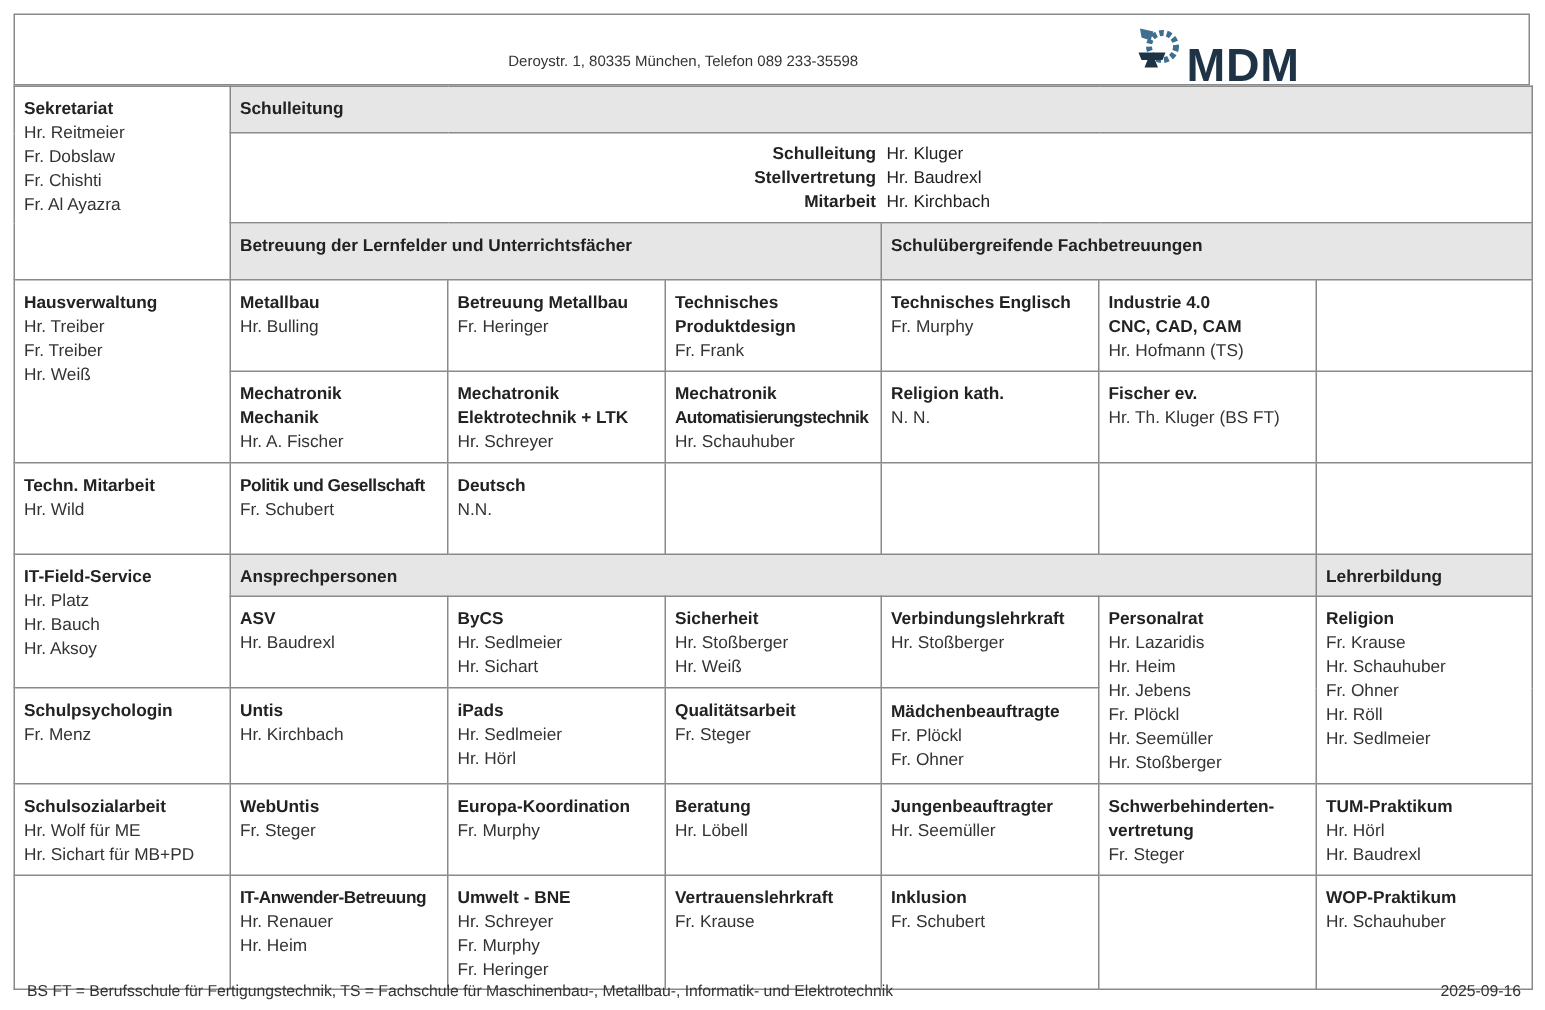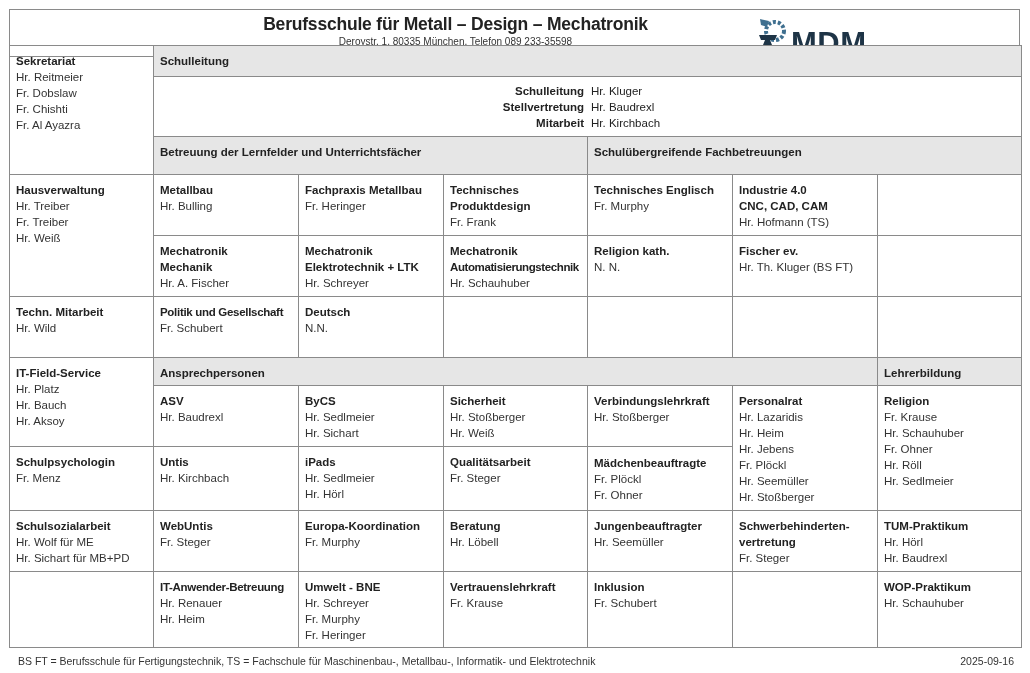--- a/index.html
+++ b/index.html
@@ -8,38 +8,37 @@
   .page-header { position:absolute; left:9px; top:9px; width:1011px; height:48px;
                  border:1.5px solid #8a8a8a; box-sizing:border-box; }
   .title { position:absolute; left:0; width:1011px; top:4px; text-align:center;
            font-weight:bold; font-size:17.5px; color:#222; letter-spacing:-0.2px; padding-right:120px; box-sizing:border-box; }
   .subtitle { position:absolute; left:0; width:1011px; top:26px; text-align:center;
               font-size:10px; color:#333; padding-right:120px; box-sizing:border-box; }
   .logo { position:absolute; left:745px; top:3px; height:38px; display:flex; align-items:center; }
   .logo-text { font-family:"Liberation Sans", sans-serif; font-weight:bold; font-size:31px;
                color:#1e3446; letter-spacing:0.5px; margin-left:2px;margin-top:24px; }
 
-  table.org { position:absolute; left:9px; top:45px; border-collapse:collapse;
+  table.org { position:absolute; left:9px; top:57px; border-collapse:collapse;
               table-layout:fixed; width:1012px; }
   table.org td { border:1.5px solid #8a8a8a; vertical-align:top; padding:7px 6px 4px 6px;
                  font-size:11.5px; line-height:16px; box-sizing:border-box; overflow:hidden; }
   td.shade { background:#e6e6e6; font-weight:bold; vertical-align:middle; padding-top:4px; }
   .bold { font-weight:bold; display:block; color:#222; }
   .person { display:block; color:#333; }
   .sl-grid { display:grid; grid-template-columns:1fr 1fr; column-gap:7px; }
   .sl-role { text-align:right; font-weight:bold; }
   .sl-name { text-align:left; }
   .footer-note { position:absolute; left:18px; top:655px; font-size:10.5px; color:#333; }
   .footer-date { position:absolute; right:16px; top:655px; font-size:10.5px; color:#333; }
 </style>
 </head>
 <body>
 
 <div class="page-header">
-  <div class="title">Berufsschule für Metall – Design – Mechatronik</div>
   <div class="subtitle">Deroystr. 1, 80335 München, Telefon 089 233-35598</div>
   <div class="logo">
     <svg width="34" height="34" viewBox="0 0 34 34">
       <circle cx="20" cy="16" r="9" fill="none" stroke="#3f6f8f" stroke-width="4" stroke-dasharray="3 2"></circle>
       <path d="M4 20 L22 20 L20 25 L15 25 L17 30 L8 30 L10 25 L6 25 Z" fill="#1e3446"></path>
       <path d="M5 4 L14 6 L12 12 L6 10 Z" fill="#3f6f8f"></path>
     </svg>
     <span class="logo-text">MDM</span>
   </div>
 </div>
@@ -88,21 +87,21 @@
       <span class="bold">Hausverwaltung</span>
       <span class="person">Hr. Treiber</span>
       <span class="person">Fr. Treiber</span>
       <span class="person">Hr. Weiß</span>
     </td>
     <td>
       <span class="bold">Metallbau</span>
       <span class="person">Hr. Bulling</span>
     </td>
     <td>
-      <span class="bold">Fachpraxis Metallbau</span>
+      <span class="bold">Betreuung Metallbau</span>
       <span class="person">Fr. Heringer</span>
     </td>
     <td>
       <span class="bold">Technisches</span>
       <span class="bold">Produktdesign</span>
       <span class="person">Fr. Frank</span>
     </td>
     <td>
       <span class="bold">Technisches Englisch</span>
       <span class="person">Fr. Murphy</span>

